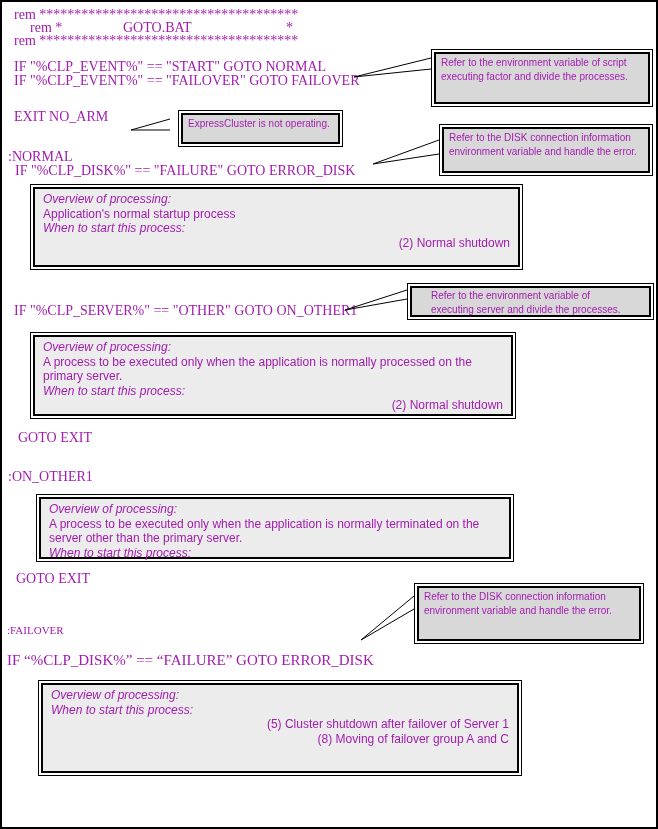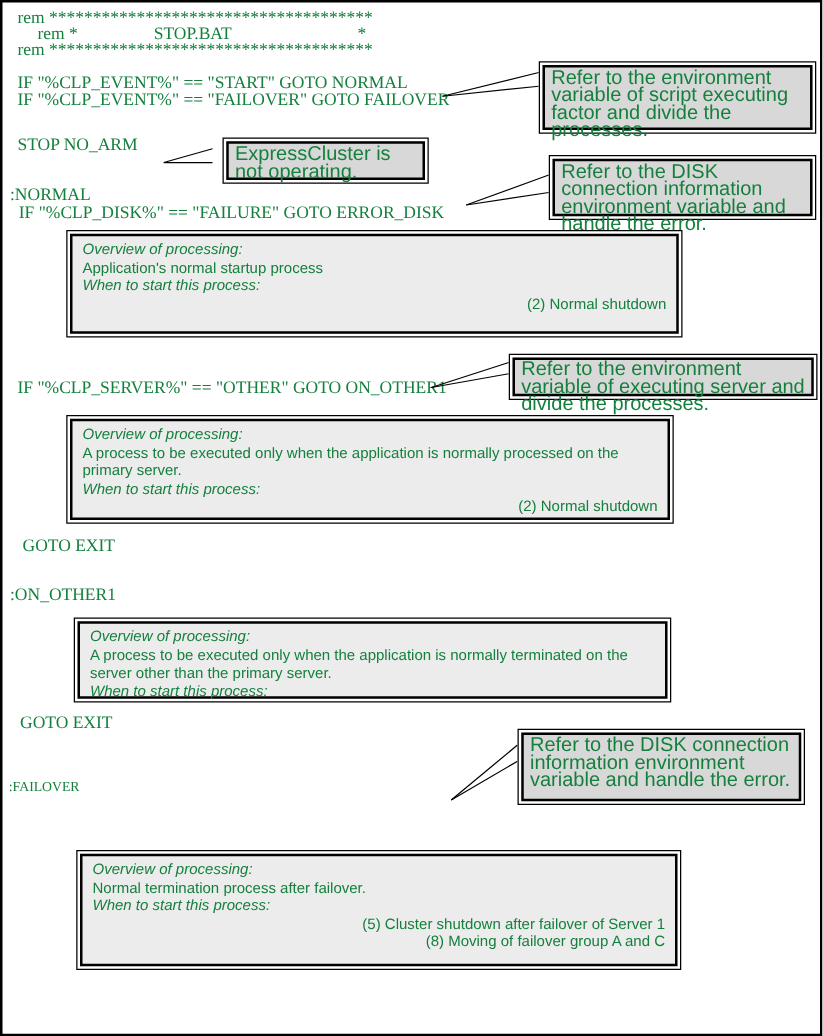--- a/index.html
+++ b/index.html
@@ -4,21 +4,21 @@
 <style>
   html,body{margin:0;padding:0;background:#fff;}
   .page{
     position:relative;
     width:658px;height:829px;
     background:#ffffff;
     border:2px solid #000;
     box-sizing:border-box;
     overflow:hidden;
     font-family:"Liberation Sans", sans-serif;
-    color:#15803d;
+    color:#a21caf;
   }
   .code{
     position:absolute;
     font-family:"Liberation Serif", serif;
     font-size:14px;
     line-height:14px;
     white-space:pre;
   }
   .code.big{font-size:11px;line-height:16px;}
   .code.med{font-size:15px;line-height:15px;}
@@ -30,31 +30,30 @@
     background:#fff;
     padding:2px;
     box-sizing:border-box;
   }
   .callout .inner{
     width:100%;height:100%;
     box-sizing:border-box;
     border:2px solid #000;
     background:#d8d8d8;
     padding:2px 5px;
-    font-size:16px;
+    font-size:10px;
     line-height:14px;
   }
   .obox{
     position:absolute;
     z-index:2;
     border:1px solid #000;
     background:#fff;
     padding:2px;
     box-sizing:border-box;
-    margin-left:23px;
   }
   .obox .inner{
     width:100%;height:100%;
     box-sizing:border-box;
     border:2px solid #000;
     background:#ececec;
     padding:3px 8px;
     font-size:12px;
     line-height:14.5px;
   }
@@ -79,56 +78,57 @@
 
     <line x1="343" y1="308" x2="405" y2="288" stroke="#000" stroke-width="1"></line>
     <line x1="343" y1="308" x2="405" y2="297" stroke="#000" stroke-width="1"></line>
 
     <line x1="359" y1="638" x2="412" y2="594" stroke="#000" stroke-width="1"></line>
     <line x1="359" y1="638" x2="412" y2="607" stroke="#000" stroke-width="1"></line>
   </svg>
 
   <div class="code" style="left:12px;top:6px">rem *************************************</div>
   <div class="code" style="left:28px;top:19px">rem *</div>
-  <div class="code" style="left:121px;top:19px">STOP.BAT</div>
+  <div class="code" style="left:121px;top:19px">GOTO.BAT</div>
   <div class="code" style="left:284px;top:19px">*</div>
   <div class="code" style="left:12px;top:32px">rem *************************************</div>
 
   <div class="code" style="left:12px;top:58px">IF "%CLP_EVENT%" == "START" GOTO NORMAL</div>
   <div class="code" style="left:12px;top:72px">IF "%CLP_EVENT%" == "FAILOVER" GOTO FAILOVER</div>
 
-  <div class="code" style="left:12px;top:108px">STOP NO_ARM</div>
+  <div class="code" style="left:12px;top:108px">EXIT NO_ARM</div>
 
   <div class="code" style="left:6px;top:148px">:NORMAL</div>
   <div class="code" style="left:13px;top:162px">IF "%CLP_DISK%" == "FAILURE" GOTO ERROR_DISK</div>
 
   <div class="code" style="left:12px;top:302px">IF "%CLP_SERVER%" == "OTHER" GOTO ON_OTHER1</div>
 
   <div class="code" style="left:16px;top:429px">GOTO EXIT</div>
 
   <div class="code" style="left:6px;top:468px">:ON_OTHER1</div>
 
   <div class="code" style="left:14px;top:570px">GOTO EXIT</div>
 
   <div class="code big" style="left:5px;top:620px">:FAILOVER</div>
+  <div class="code med" style="left:5px;top:651px">IF “%CLP_DISK%” == “FAILURE” GOTO ERROR_DISK</div>
 
   <div class="callout" style="left:429px;top:47px;width:222px;height:58px">
     <div class="inner">Refer to the environment variable of script executing factor and divide the processes.</div>
   </div>
 
   <div class="callout" style="left:176px;top:108px;width:165px;height:37px">
     <div class="inner">ExpressCluster is not operating.</div>
   </div>
 
   <div class="callout" style="left:437px;top:122px;width:214px;height:52px">
     <div class="inner">Refer to the DISK connection information environment variable and handle the error.</div>
   </div>
 
   <div class="callout" style="left:405px;top:281px;width:247px;height:37px">
-    <div class="inner" style="padding:1px 5px">Refer to the environment variable of executing server and divide the processes.</div>
+    <div class="inner" style="padding:1px 19px">Refer to the environment variable of executing server and divide the processes.</div>
   </div>
 
   <div class="callout" style="left:412px;top:581px;width:230px;height:61px">
     <div class="inner">Refer to the DISK connection information environment variable and handle the error.</div>
   </div>
 
   <div class="obox" style="left:28px;top:182px;width:493px;height:86px">
     <div class="inner">
       <div class="it">Overview of processing:</div>
       <div>Application's normal startup process</div>
@@ -150,20 +150,19 @@
     <div class="inner">
       <div class="it">Overview of processing:</div>
       <div>A process to be executed only when the application is normally terminated on the server other than the primary server.</div>
       <div class="it">When to start this process:</div>
     </div>
   </div>
 
   <div class="obox" style="left:36px;top:678px;width:484px;height:96px">
     <div class="inner">
       <div class="it">Overview of processing:</div>
-      <div>Normal termination process after failover.</div>
       <div class="it">When to start this process:</div>
       <div class="ind">(5) Cluster shutdown after failover of Server 1</div>
       <div class="ind">(8) Moving of failover group A and C</div>
     </div>
   </div>
 
 </div>
 
 </body></html>

